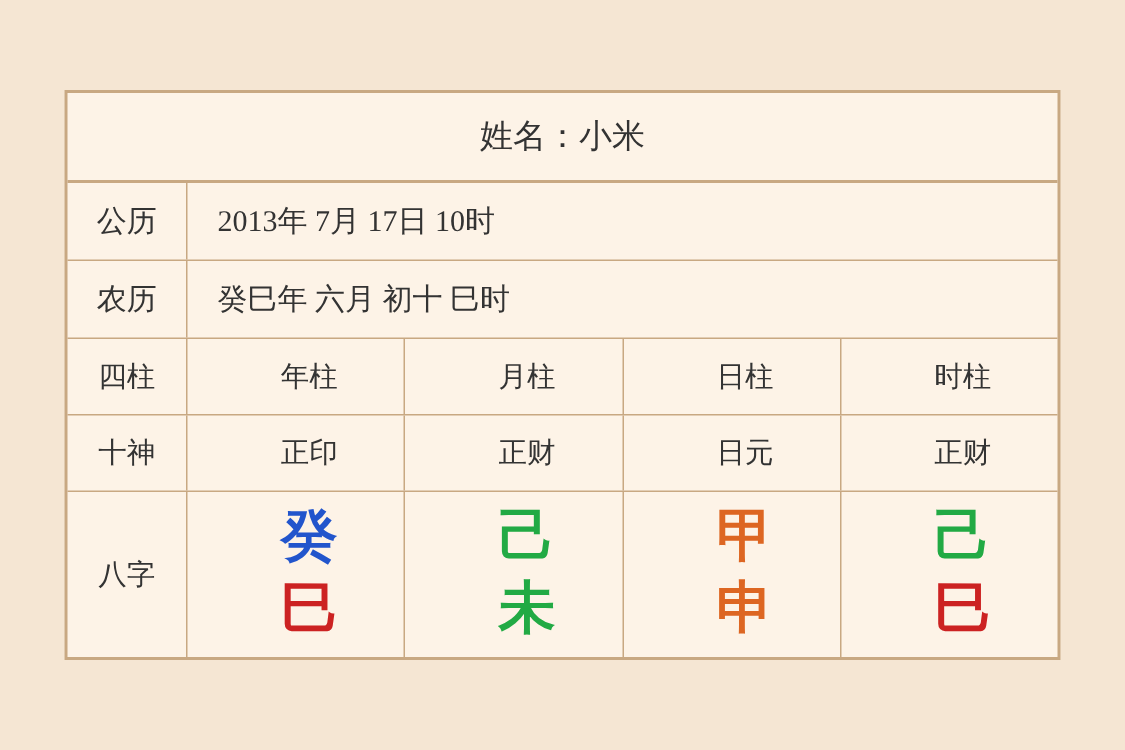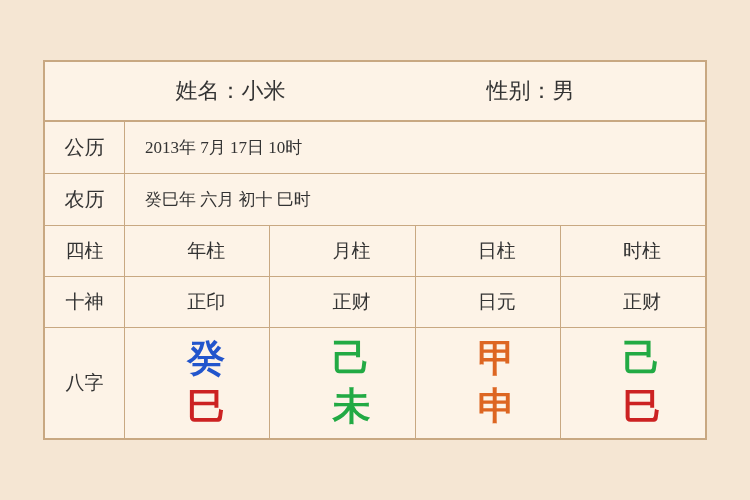--- a/index.html
+++ b/index.html
@@ -40,21 +40,21 @@
       font-size: 20px;
       color: #333;
       border-right: 1px solid #c8a882;
       padding: 12px 0;
     }
     .info-row .value-cell {
       flex: 1;
       display: flex;
       align-items: center;
       padding: 12px 20px;
-      font-size: 17px;
+      font-size: 20px;
       color: #333;
       font-family: Liberation Serif, serif;
     }
     .table-row {
       display: flex;
       border-bottom: 1px solid #c8a882;
       gap: 18px;
     }
     .table-row:last-child {
       border-bottom: none;
@@ -106,21 +106,20 @@
     .color-green2 { color: #22aa44; }
     .color-red { color: #cc2222; }
   </style>
 </head>
 <body>
 
 <div class="container">
 
   <div class="header-row">
     <span>姓名：小米</span>
-    <span>性别：男</span>
   </div>
 
   <div class="info-row">
     <div class="label-cell">公历</div>
     <div class="value-cell">2013年 7月 17日 10时</div>
   </div>
 
   <div class="info-row">
     <div class="label-cell">农历</div>
     <div class="value-cell">癸巳年 六月 初十 巳时</div>

